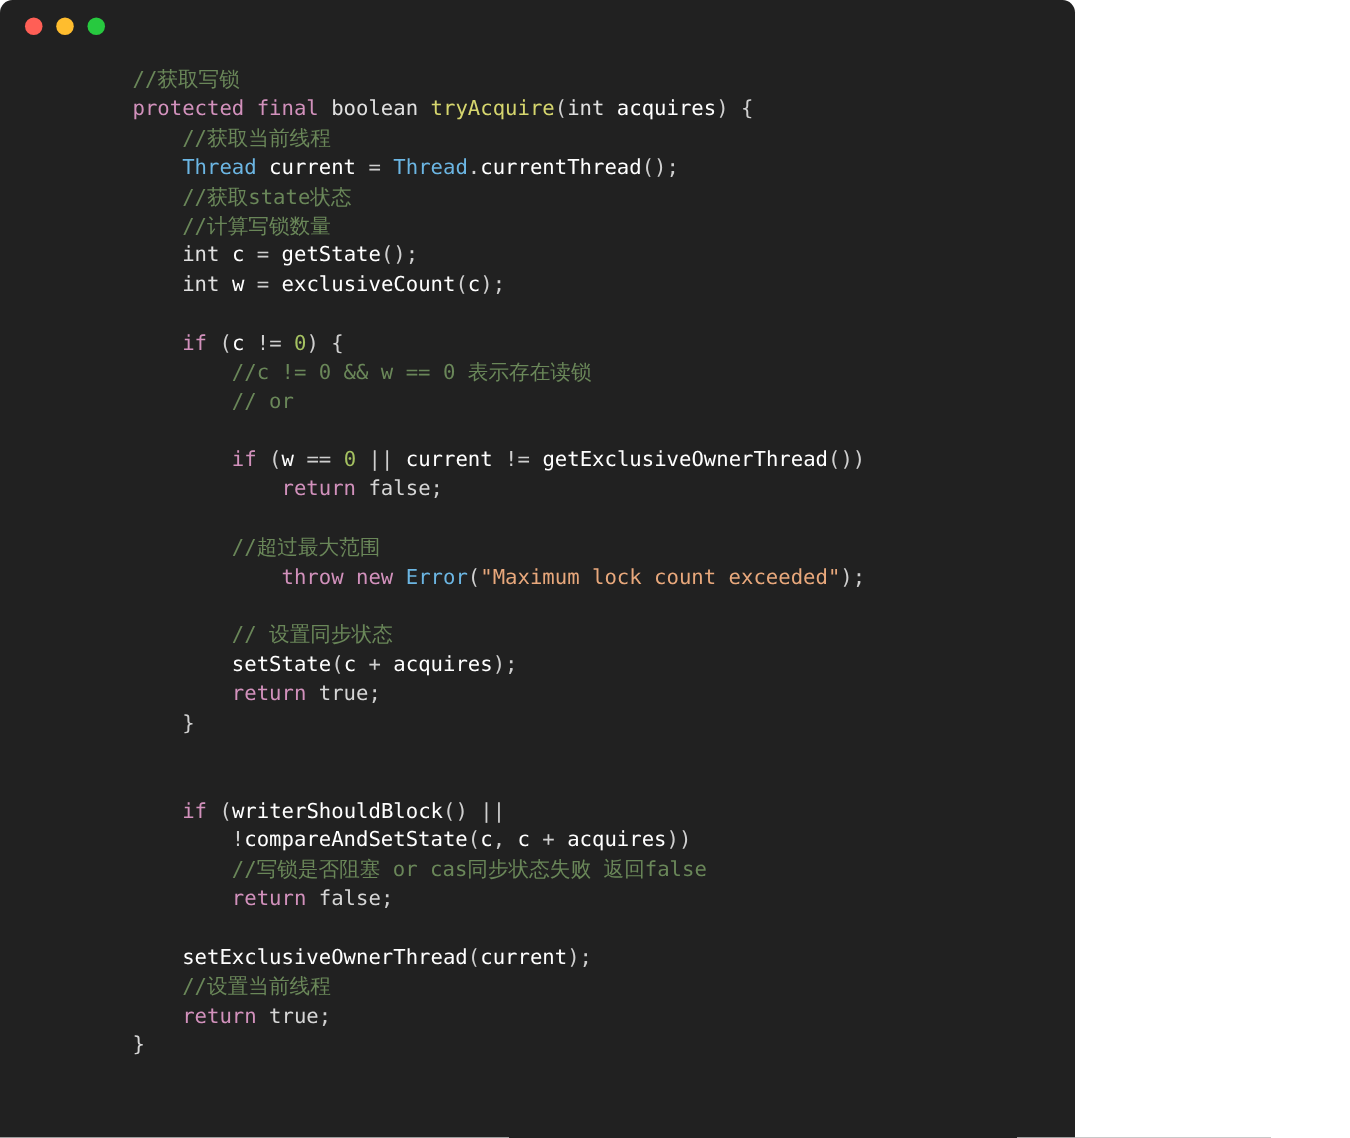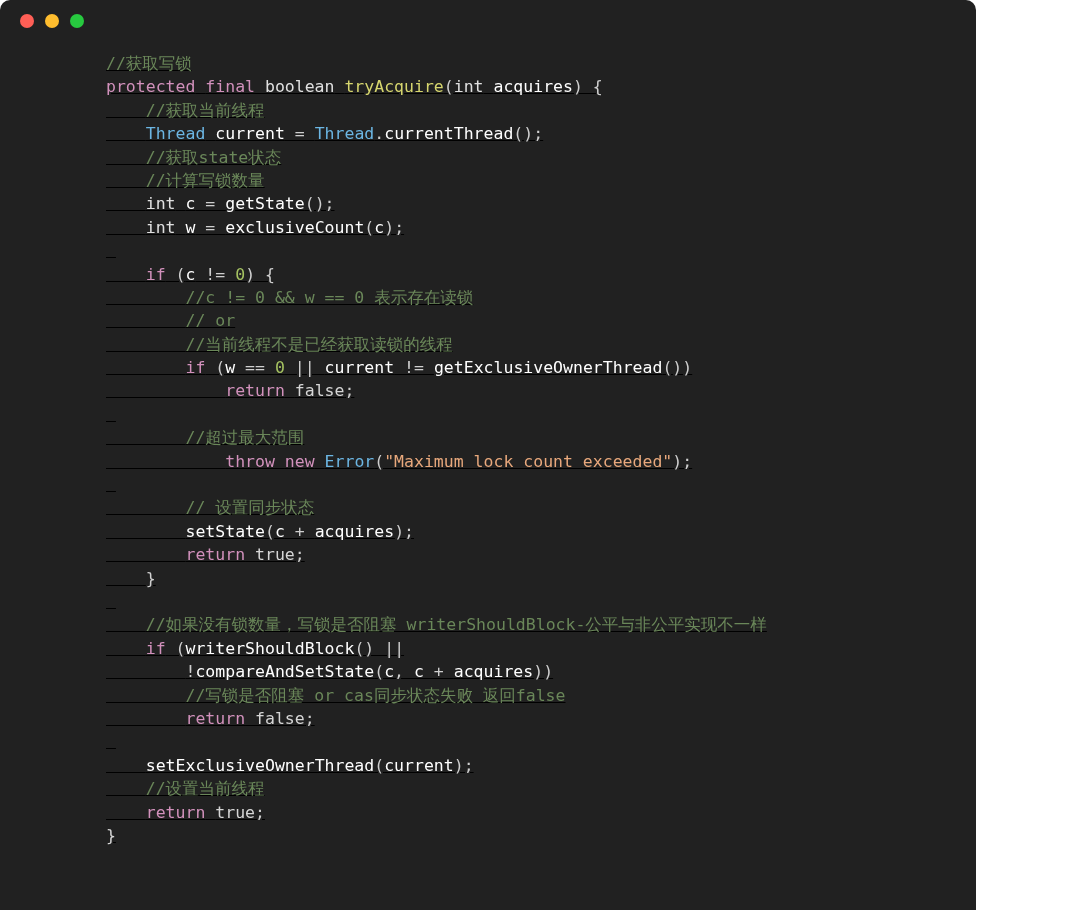--- a/index.html
+++ b/index.html
@@ -8,27 +8,26 @@
     background: #ffffff;
   }
   body {
     width: 1080px;
     height: 910px;
     overflow: hidden;
     font-family: "DejaVu Sans Mono", "Liberation Mono", monospace;
   }
   #code-window {
     position: relative;
-    width: 976px;
+    width: 860px;
     height: 910px;
     background: #212121;
     border-radius: 10px 10px 0 0;
     box-sizing: border-box;
     overflow: hidden;
-    text-decoration: underline;
   }
   #titlebar {
     height: 42px;
     display: flex;
     align-items: center;
     padding-left: 20px;
     box-sizing: border-box;
   }
   .dot {
     width: 14px;
@@ -79,33 +78,33 @@
       <div class="line"><span class="t-plain">    </span><span class="t-com">//获取当前线程</span></div>
       <div class="line"><span class="t-plain">    </span><span class="t-cls">Thread</span><span class="t-plain"> </span><span class="t-id">current</span><span class="t-punc"> = </span><span class="t-cls">Thread</span><span class="t-punc">.</span><span class="t-id">currentThread</span><span class="t-punc">();</span></div>
       <div class="line"><span class="t-plain">    </span><span class="t-com">//获取state状态</span></div>
       <div class="line"><span class="t-plain">    </span><span class="t-com">//计算写锁数量</span></div>
       <div class="line"><span class="t-plain">    </span><span class="t-type">int</span><span class="t-plain"> </span><span class="t-id">c</span><span class="t-punc"> = </span><span class="t-id">getState</span><span class="t-punc">();</span></div>
       <div class="line"><span class="t-plain">    </span><span class="t-type">int</span><span class="t-plain"> </span><span class="t-id">w</span><span class="t-punc"> = </span><span class="t-id">exclusiveCount</span><span class="t-punc">(</span><span class="t-id">c</span><span class="t-punc">);</span></div>
       <div class="line">&nbsp;</div>
       <div class="line"><span class="t-plain">    </span><span class="t-kw">if</span><span class="t-punc"> (</span><span class="t-id">c</span><span class="t-punc"> != </span><span class="t-num">0</span><span class="t-punc">) {</span></div>
       <div class="line"><span class="t-plain">        </span><span class="t-com">//c != 0 &amp;&amp; w == 0 表示存在读锁</span></div>
       <div class="line"><span class="t-plain">        </span><span class="t-com">// or</span></div>
-      <div class="line"><span class="t-plain">        </span><span class="t-com">//当前线程不是已经获取读锁的线程</span></div>
+      <div class="line"><span class="t-plain">        </span></div>
       <div class="line"><span class="t-plain">        </span><span class="t-kw">if</span><span class="t-punc"> (</span><span class="t-id">w</span><span class="t-punc"> == </span><span class="t-num">0</span><span class="t-punc"> || </span><span class="t-id">current</span><span class="t-punc"> != </span><span class="t-id">getExclusiveOwnerThread</span><span class="t-punc">())</span></div>
       <div class="line"><span class="t-plain">            </span><span class="t-kw">return</span><span class="t-plain"> </span><span class="t-plain">false</span><span class="t-punc">;</span></div>
       <div class="line">&nbsp;</div>
       <div class="line"><span class="t-plain">        </span><span class="t-com">//超过最大范围</span></div>
       <div class="line"><span class="t-plain">            </span><span class="t-kw">throw</span><span class="t-plain"> </span><span class="t-kw">new</span><span class="t-plain"> </span><span class="t-cls">Error</span><span class="t-punc">(</span><span class="t-str">"Maximum lock count exceeded"</span><span class="t-punc">);</span></div>
       <div class="line">&nbsp;</div>
       <div class="line"><span class="t-plain">        </span><span class="t-com">// 设置同步状态</span></div>
       <div class="line"><span class="t-plain">        </span><span class="t-id">setState</span><span class="t-punc">(</span><span class="t-id">c</span><span class="t-punc"> + </span><span class="t-id">acquires</span><span class="t-punc">);</span></div>
       <div class="line"><span class="t-plain">        </span><span class="t-kw">return</span><span class="t-plain"> </span><span class="t-plain">true</span><span class="t-punc">;</span></div>
       <div class="line"><span class="t-plain">    </span><span class="t-punc">}</span></div>
       <div class="line">&nbsp;</div>
-      <div class="line"><span class="t-plain">    </span><span class="t-com">//如果没有锁数量，写锁是否阻塞 writerShouldBlock-公平与非公平实现不一样</span></div>
+      <div class="line"><span class="t-plain">    </span></div>
       <div class="line"><span class="t-plain">    </span><span class="t-kw">if</span><span class="t-punc"> (</span><span class="t-id">writerShouldBlock</span><span class="t-punc">() ||</span></div>
       <div class="line"><span class="t-plain">        </span><span class="t-punc">!</span><span class="t-id">compareAndSetState</span><span class="t-punc">(</span><span class="t-id">c</span><span class="t-punc">, </span><span class="t-id">c</span><span class="t-punc"> + </span><span class="t-id">acquires</span><span class="t-punc">))</span></div>
       <div class="line"><span class="t-plain">        </span><span class="t-com">//写锁是否阻塞 or cas同步状态失败 返回false</span></div>
       <div class="line"><span class="t-plain">        </span><span class="t-kw">return</span><span class="t-plain"> </span><span class="t-plain">false</span><span class="t-punc">;</span></div>
       <div class="line">&nbsp;</div>
       <div class="line"><span class="t-plain">    </span><span class="t-id">setExclusiveOwnerThread</span><span class="t-punc">(</span><span class="t-id">current</span><span class="t-punc">);</span></div>
       <div class="line"><span class="t-plain">    </span><span class="t-com">//设置当前线程</span></div>
       <div class="line"><span class="t-plain">    </span><span class="t-kw">return</span><span class="t-plain"> </span><span class="t-plain">true</span><span class="t-punc">;</span></div>
       <div class="line"><span class="t-plain">}</span></div>
     </div>

